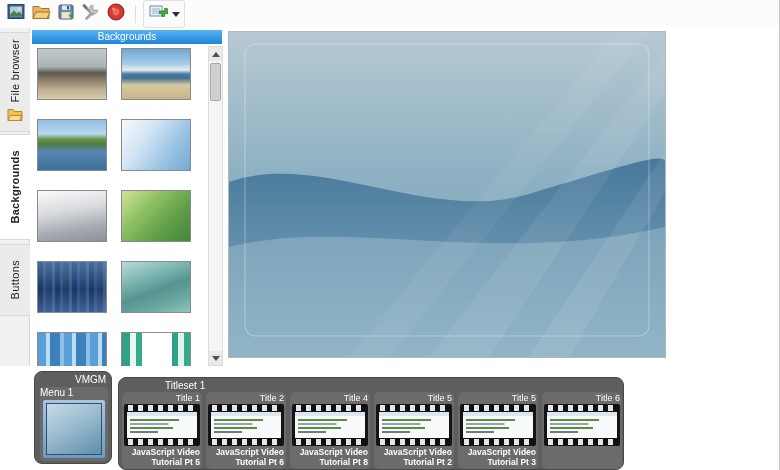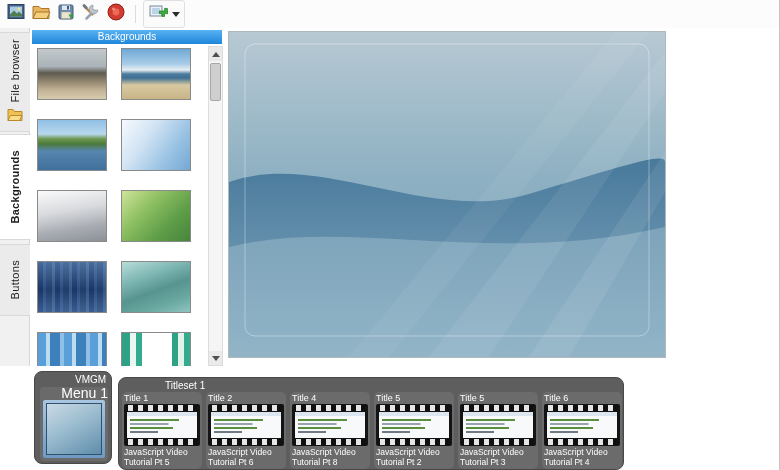--- a/index.html
+++ b/index.html
@@ -75,46 +75,46 @@
   .menu-preview svg { display:block; }
 
   
   .bottom { position:absolute; left:0; top:366px; width:780px; height:104px; background:#ffffff; }
   .group { position:absolute; background:#5e5e5e; border:1px solid #484848; border-radius:8px; }
   .group-label { font-size:10px; color:#fff; text-align:left;margin-left:40px; }
   .vmgm { left:34px; top:5px; width:78px; height:93px; }
   .vmgm .group-label { position:absolute; top:2px; left:0; width:100%; }
   .menu-cell { position:absolute; left:5px; top:15px; width:68px; height:74px;
                background:#6a6a6a; border-radius:4px; cursor:pointer; }
-  .menu-label { height:12px; line-height:12px; font-size:14px; color:#fff; text-align:right; }
+  .menu-label { height:12px; line-height:12px; font-size:10px; color:#fff; text-align:left; }
   .thumbwrap { margin:1px 3px; height:58px; background:linear-gradient(#a9c6e2,#6d9ac5);
                border-radius:2px; padding:3px; }
   .menu-thumb { width:100%; height:100%; border:1px solid #31506a;
                 background:linear-gradient(150deg,#c9dae6 0%,#9bbccf 45%,#5f8dab 100%); }
 
   .titleset { left:118px; top:11px; width:506px; height:93px; }
   .titleset .group-label { position:absolute; top:2px; left:6px; width:84px; }
   .titles-row { position:absolute; left:3px; top:14px; display:flex; gap:4px; }
   .title-cell { width:80px; height:77px; background:#6b6b6b; border-radius:5px;
                 padding:1px 2px; cursor:pointer; }
-  .title-label { height:11px; line-height:11px; font-size:9px; color:#fff; text-align:left; }
+  .title-label { height:11px; line-height:11px; font-size:9px; color:#fff; text-align:right; }
   .filmstrip { height:42px; background:#141414; border-radius:2px; padding:1px 2px;
                display:flex; flex-direction:column; }
   .holes { height:6px; background:repeating-linear-gradient(90deg,#101010 0 2px,#e6e6e6 2px 7px,#101010 7px 10px); }
   .shot { flex:1; margin:1px; background-color:#f8f9fa;
           background-image:linear-gradient(#dce6f0,#dce6f0),
                            linear-gradient(#5b8f3e,#5b8f3e),
                            linear-gradient(#9aa4ae,#9aa4ae),
                            linear-gradient(#5b8f3e,#5b8f3e),
                            linear-gradient(#707a84,#707a84);
           background-position:0 0, 3px 7px, 3px 11px, 3px 15px, 3px 19px;
           background-size:100% 4px, 70% 2px, 55% 2px, 62% 2px, 40% 2px;
           background-repeat:no-repeat; }
-  .title-caption { margin-top:1px; font-size:8.5px; font-weight:normal; color:#fff;
-                   text-align:left; line-height:10px; }
+  .title-caption { margin-top:1px; font-size:8.5px; font-weight:bold; color:#fff;
+                   text-align:right; line-height:10px; }
 </style>
 </head>
 <body>
 
 <div class="app">
 
   <div class="toolbar">
     <div class="tbtn">
       <span>
         <svg width="20" height="20" viewBox="0 0 20 20">
@@ -312,20 +312,19 @@
           <div class="title-caption">JavaScript Video Tutorial Pt 3</div>
         </div>
 
         <div class="title-cell">
           <div class="title-label">Title 6</div>
           <div class="filmstrip">
             <div class="holes"></div>
             <div class="shot"></div>
             <div class="holes"></div>
           </div>
-          <div class="title-caption">JavaScript Video Tutorial Pt 4</div>
         </div>
 
       </div>
     </div>
   </div>
 
 </div>
 
 </body></html>

